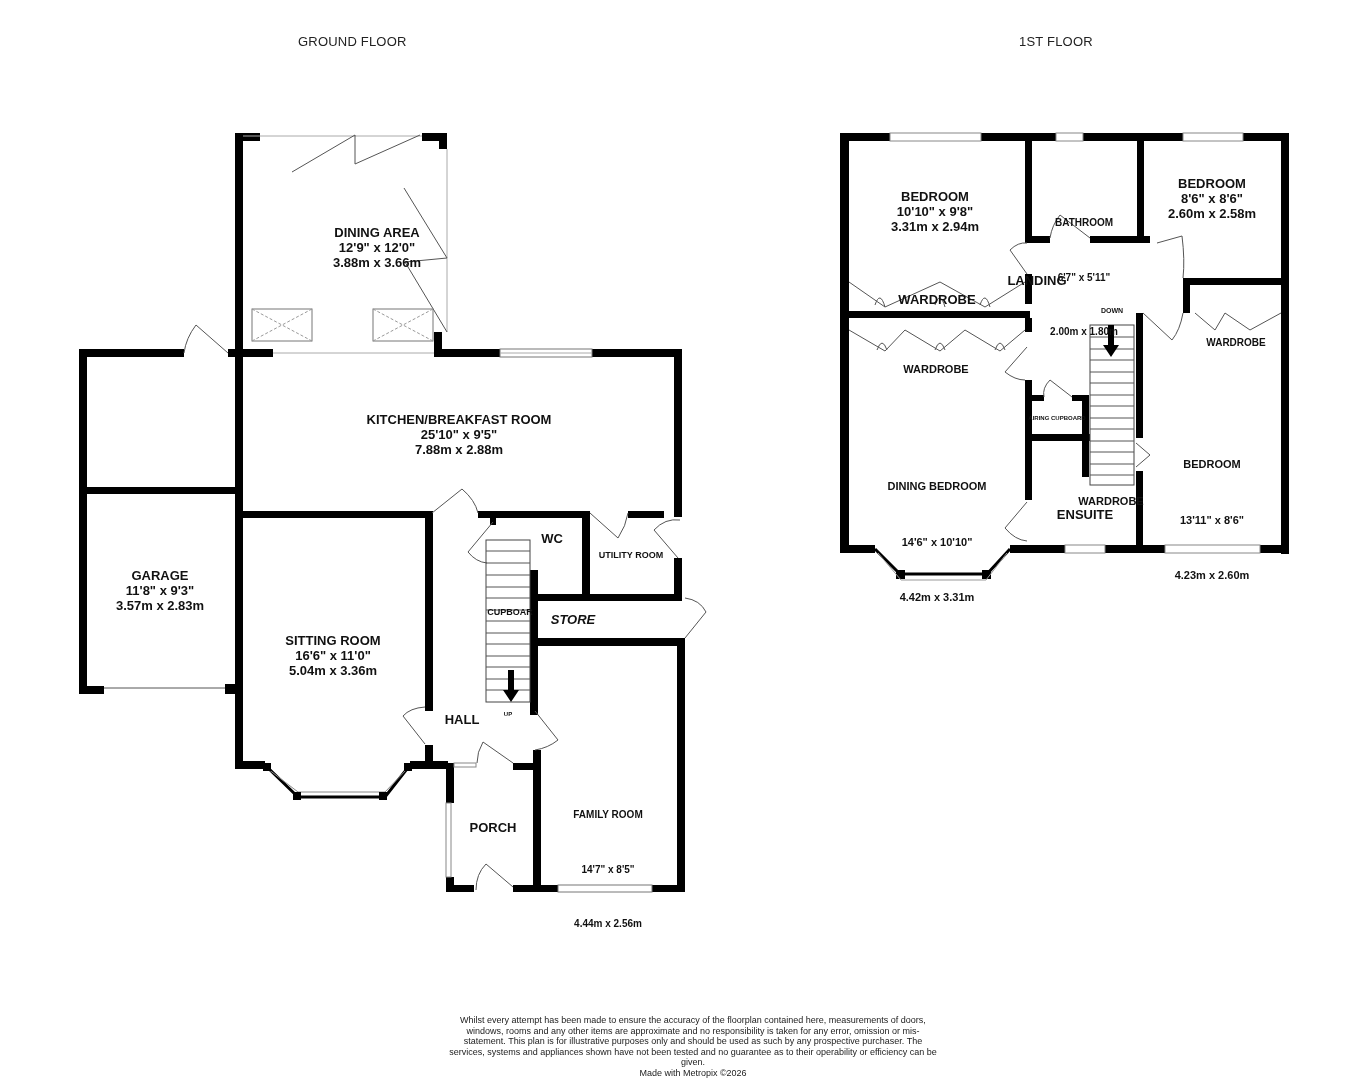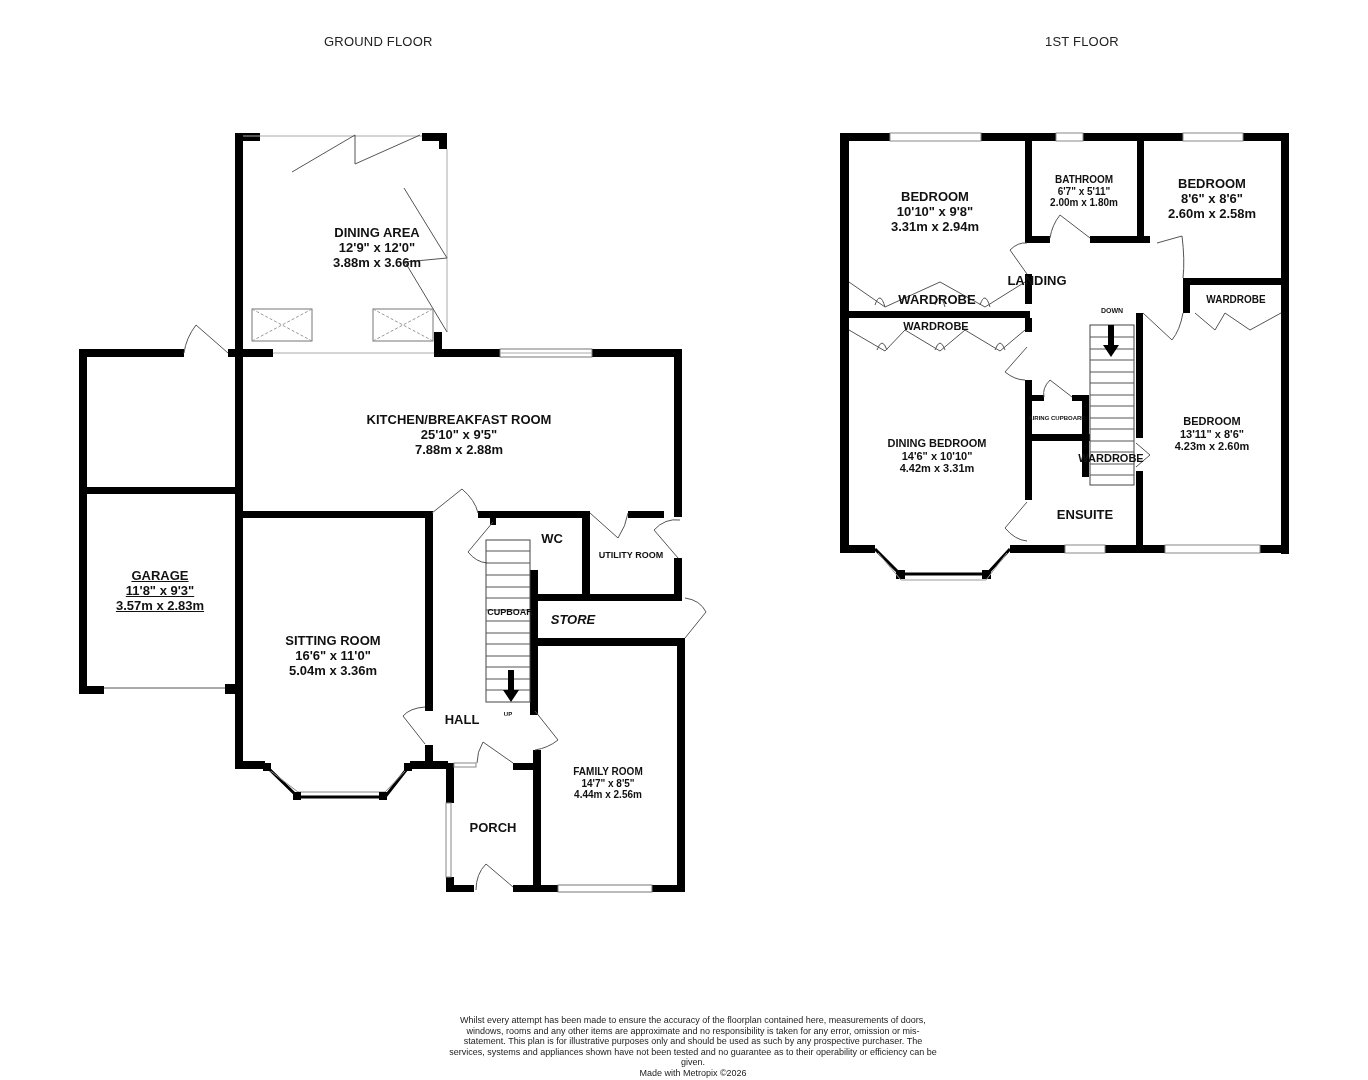--- a/index.html
+++ b/index.html
@@ -1,22 +1,22 @@
 <!DOCTYPE html>
 <html><head>
 <meta charset="utf-8">
 <style>
   html, body { margin:0; padding:0; background:#ffffff; }
   body { width:1368px; height:1080px; position:relative; overflow:hidden; font-family:"Liberation Sans", sans-serif; color:#111; }
   svg { position:absolute; left:0; top:0; }
-  .floor-title { position:absolute; font-size:13px; color:#222; letter-spacing:0.2px;margin-left:26px; }
+  .floor-title { position:absolute; font-size:13px; color:#222; letter-spacing:0.2px; }
   .lbl { position:absolute; text-align:center; font-weight:bold; color:#111; line-height:1.15; white-space:nowrap; transform:translateX(-50%); }
   .lbl .n { font-size:13px; display:block; }
   .lbl .d { font-size:13px; display:block; }
-  .lbl.sm .n, .lbl.sm .d { font-size:10px; }
+  .lbl.sm .n, .lbl.sm .d { font-size:10px;margin-top:43px; }
   .lbl.xs .n { font-size:9px; }
   .lbl.tiny .n { font-size:6px; }
   .disclaimer { position:absolute; left:440px; top:1015px; width:490px; text-align:center; font-size:9px; line-height:10.6px; color:#222;margin-left:8px; }
 </style>
 </head>
 <body>
 
 <div class="floor-title" style="left:298px; top:34px;">GROUND FLOOR</div>
 <div class="floor-title" style="left:1019px; top:34px;">1ST FLOOR</div>
 
@@ -257,21 +257,21 @@
 <div class="lbl" style="left:342px; top:226px;margin-left:35px;">
   <span class="n">DINING AREA</span>
   <span class="d">12'9"  x 12'0"</span>
   <span class="d">3.88m  x 3.66m</span>
 </div>
 <div class="lbl" style="left:459px; top:413px;">
   <span class="n">KITCHEN/BREAKFAST ROOM</span>
   <span class="d">25'10"  x 9'5"</span>
   <span class="d">7.88m  x 2.88m</span>
 </div>
-<div class="lbl" style="left:160px; top:569px;text-decoration:underline;">
+<div class="lbl" style="left:160px; top:569px;">
   <span class="n">GARAGE</span>
   <span class="d">11'8"  x 9'3"</span>
   <span class="d">3.57m  x 2.83m</span>
 </div>
 <div class="lbl" style="left:333px; top:634px;">
   <span class="n">SITTING ROOM</span>
   <span class="d">16'6"  x 11'0"</span>
   <span class="d">5.04m  x 3.36m</span>
 </div>
 <div class="lbl sm" style="left:608px; top:766px;">

